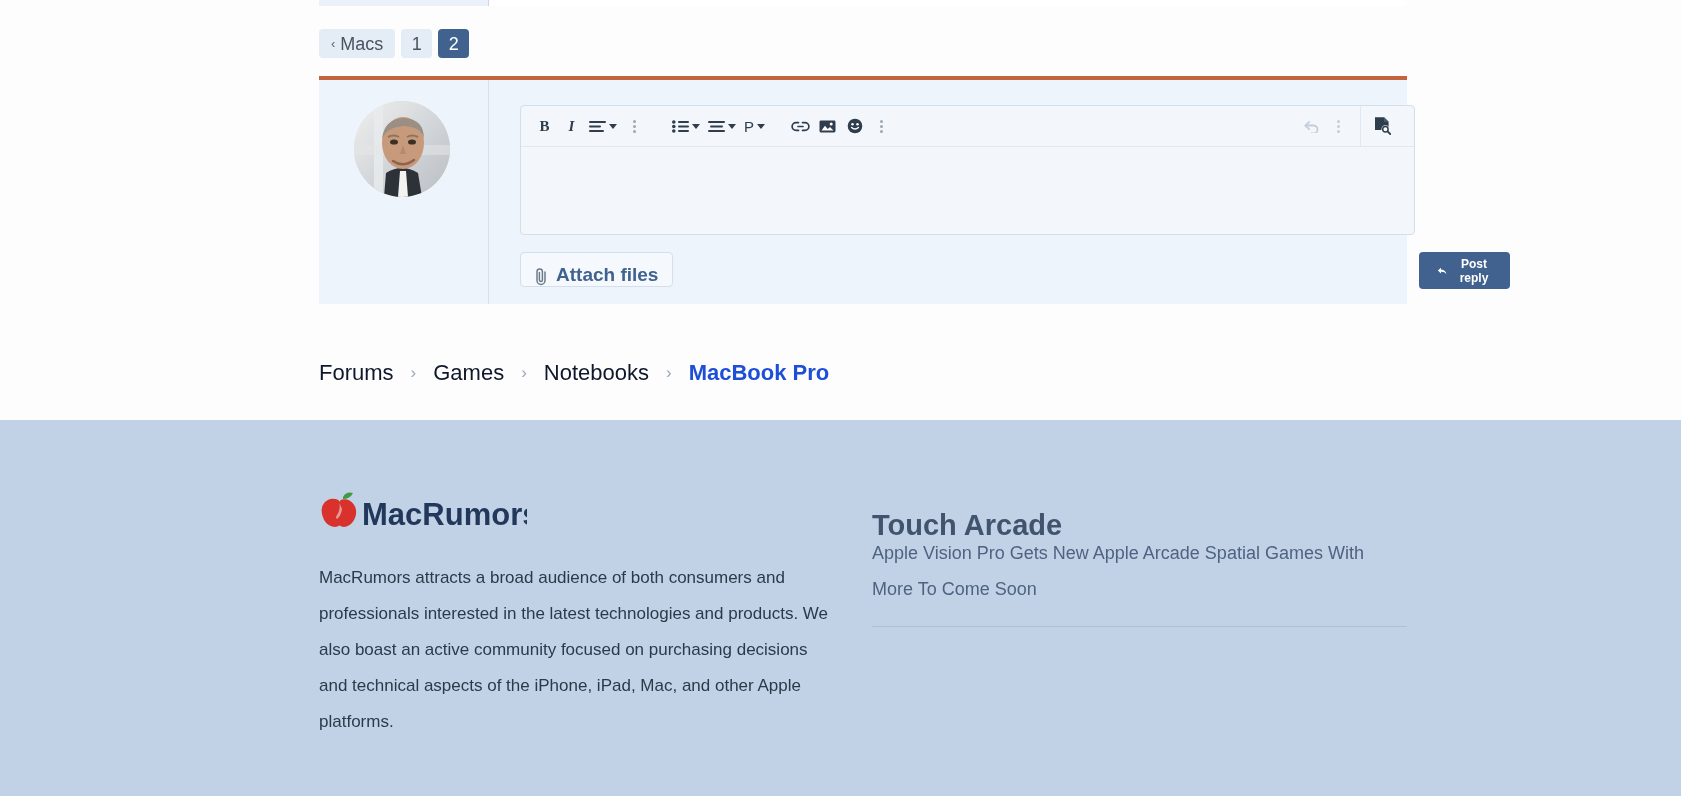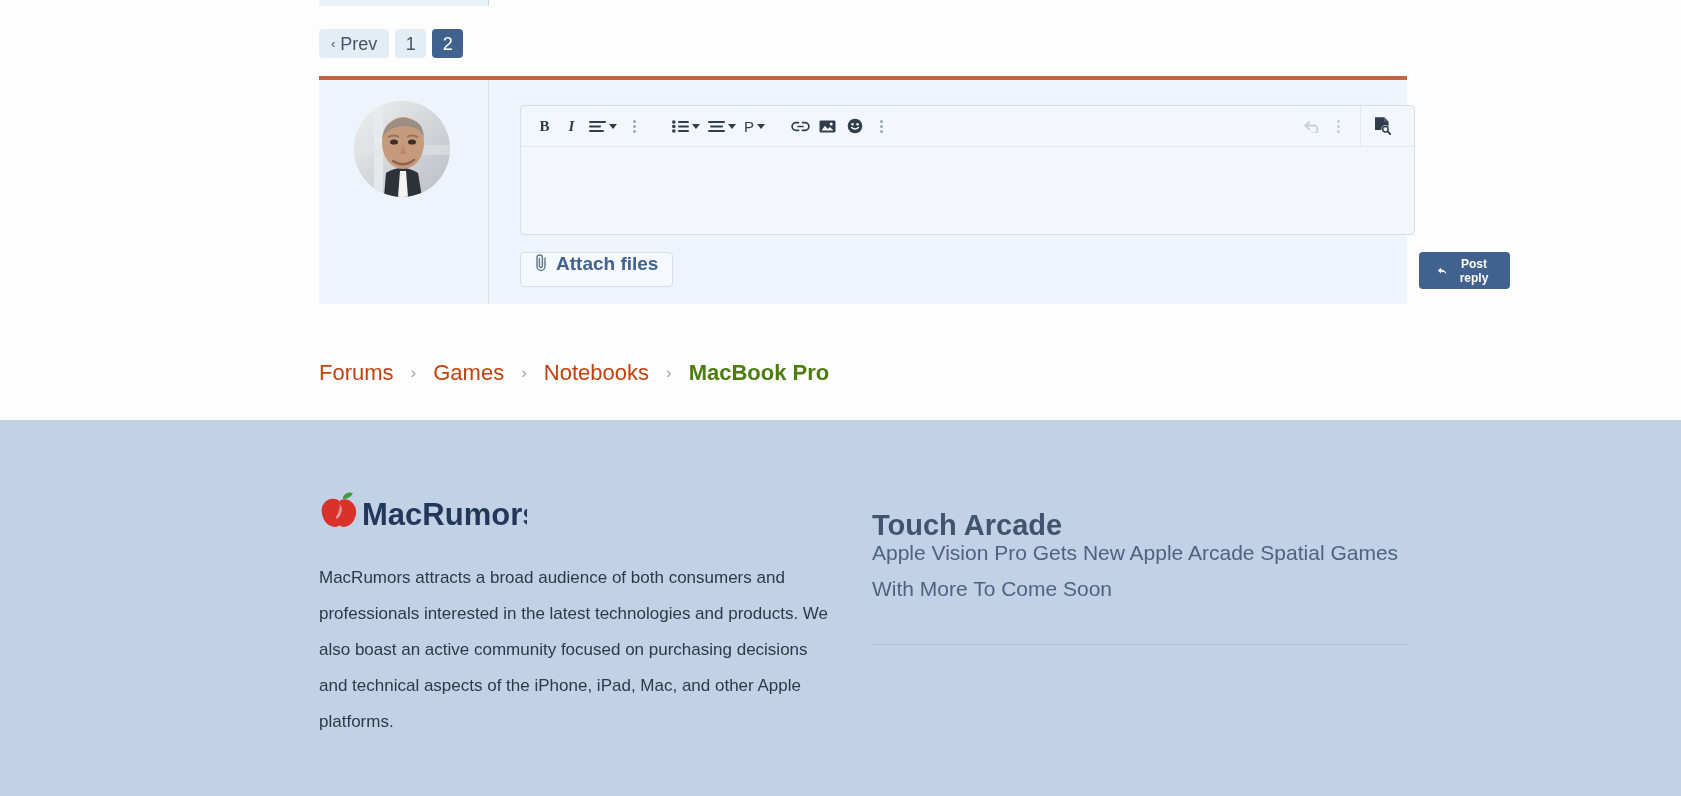--- a/index.html
+++ b/index.html
@@ -88,21 +88,21 @@
   .tb.preview { color:#2f3d4d; padding:0 12px; height:41px; min-width:42px; }
 
   .editor-area { position:relative; height:88px; }
   .placeholder {
     position:absolute; left:18px; top:20px;
     font-size:21px; color:#b6bec8;
   }
 
   .attach-btn {
     position:absolute; left:31px; top:172px;
-    display:flex; align-items:flex-start; gap:8px;
+    display:flex; align-items:flex-end; gap:8px;
     height:35px; padding:0 14px;
     background:#f5f8fc; border:1px solid #d3dfeb; border-radius:4px;
     color:#41628f; font-size:19px; font-weight:700; cursor:pointer;
   }
   .attach-btn svg { display:block; }
 
   .post-btn {
     position:absolute; left:930px; top:172px;
     display:flex; align-items:center; gap:9px;
     height:37px; padding:0 18px;
@@ -110,62 +110,62 @@
     color:#ffffff; font-size:12px; font-weight:700; cursor:pointer;
   }
   .post-btn svg { display:block; }
 
   
   .crumbs {
     position:absolute; left:319px; top:360px;
     display:flex; align-items:center; gap:0;
     font-size:22px;
   }
-  .crumbs a { color:#c2410c; text-decoration:none; }
+  .crumbs a { color:#0f172a; text-decoration:none; }
   .crumbs .sep { color:#9aa7b5; font-size:17px; margin:0 17px; }
-  .crumbs .cur { color:#4d7c0f; font-weight:700; }
+  .crumbs .cur { color:#1d4ed8; font-weight:700; }
 
   
   .footer {
     position:absolute; left:0; top:420px; width:1681px; height:376px;
     background:#c2d2e6;
   }
   .logo { position:absolute; left:319px; top:492px; display:flex; align-items:center; }
   .logo svg { display:block; }
 
   .about {
     position:absolute; left:319px; top:543px; width:510px;
     font-size:17px; line-height:36px; color:#2b3a4a;
   }
 
   .ta-head {
     position:absolute; left:872px; top:480px;
     font-size:29px; font-weight:700; color:#41546d;
   }
   .ta-list { position:absolute; left:872px; top:535px; width:535px; }
   .ta-item {
-    display:block; font-size:21px; line-height:36px;
-    color:#4d6381; text-decoration:none; padding-bottom:37px;
+    display:block; font-size:18px; line-height:36px;
+    color:#4d6381; text-decoration:none; padding-bottom:19px;
     border-bottom:1px solid #aebfd6;
     margin-bottom:23px;
   }
   .ta-item:last-child { border-bottom:1px solid #aebfd6; }
 </style>
 </head>
 <body>
 
 <div class="page">
 
   <div class="cut-post"></div>
   <div class="cut-post-line"></div>
 
   <div class="pagenav">
     <a href="#">
       <span class="caret">‹</span>
-      <span>Prev</span>
+      <span>Macs</span>
     </a>
     <a href="#" class="num">1</a>
     <a href="#" class="num current">2</a>
   </div>
 
   <div class="qr">
 
     <div class="qr-avatar-col">
       <div class="avatar">
         <svg viewBox="0 0 96 96" xmlns="http://www.w3.org/2000/svg">

